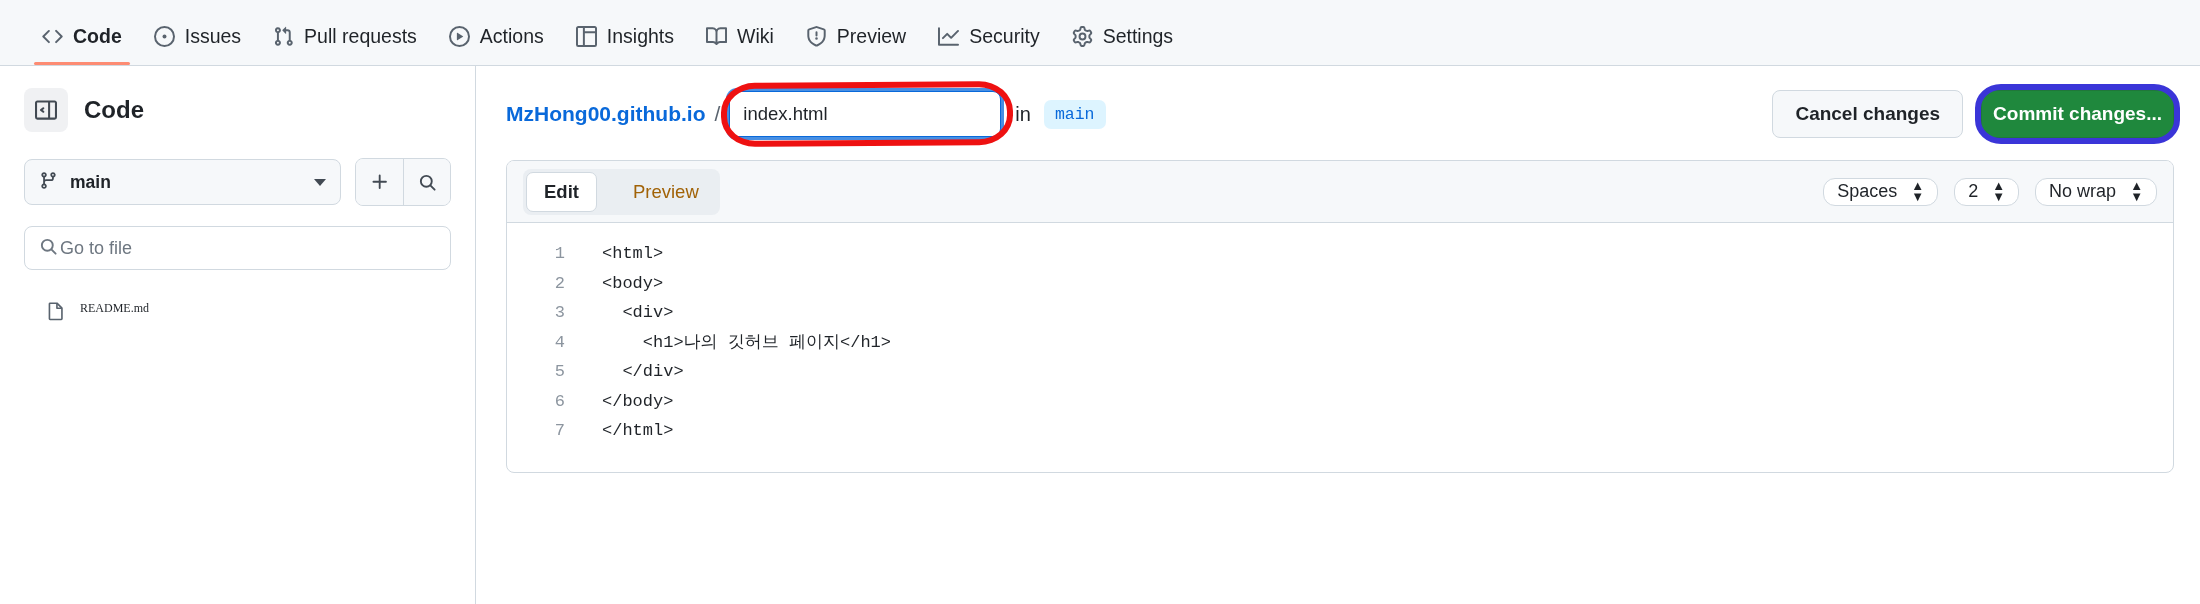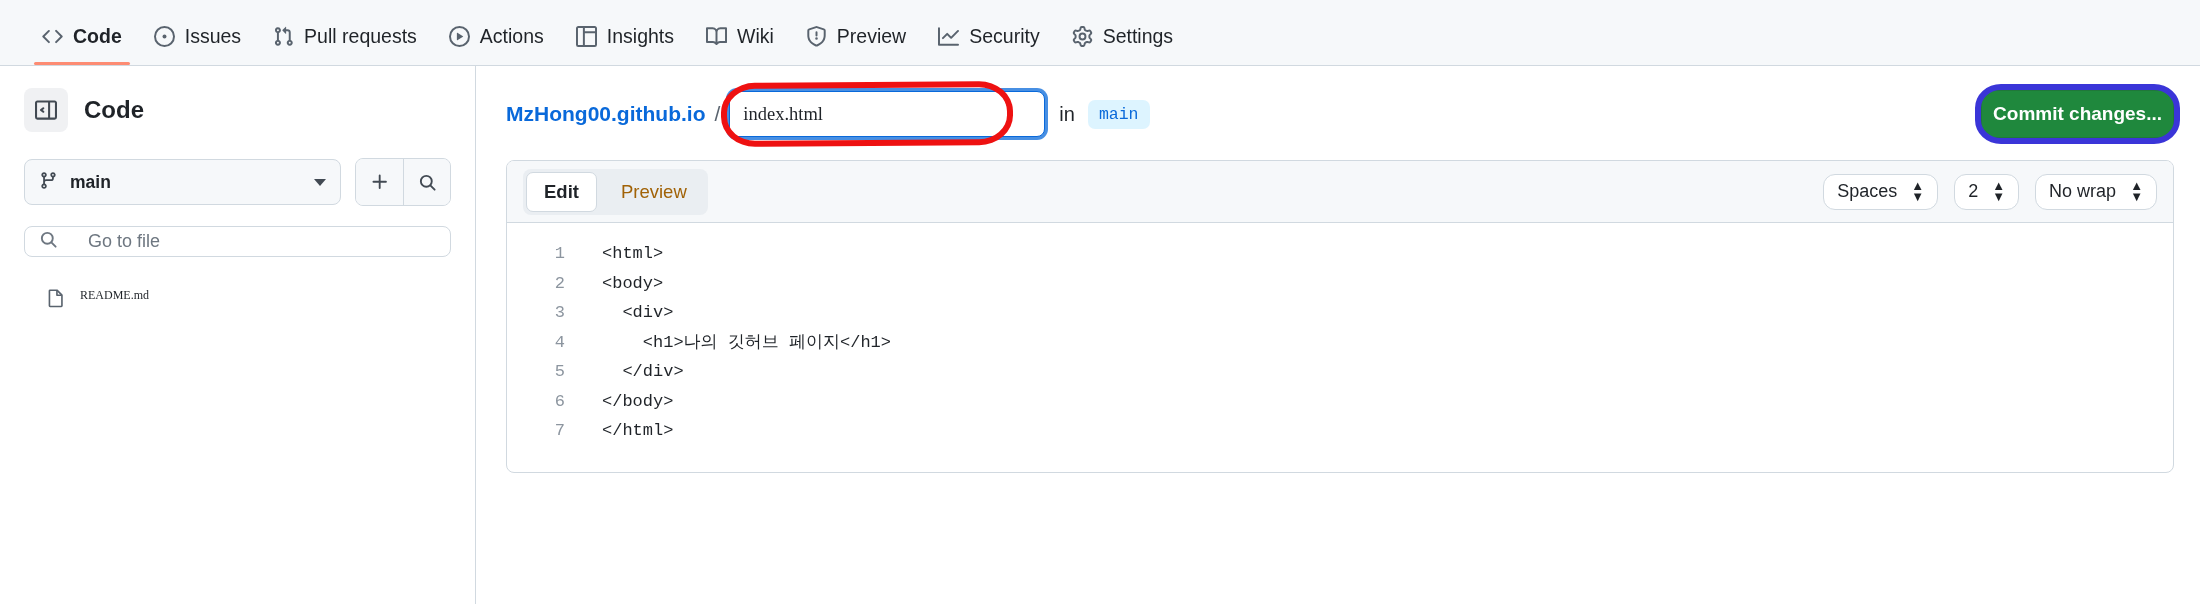--- a/index.html
+++ b/index.html
@@ -115,27 +115,27 @@
   .seg-btn {
     width: 47px; height: 46px;
     display: flex; align-items: center; justify-content: center;
     color: #424a53;
     cursor: pointer;
     background: #f6f8fa;
   }
   .seg-btn + .seg-btn { border-left: 1px solid #d1d9e0; }
 
   .file-search {
-    height: 31px;
+    height: 44px;
     border: 1px solid #d1d9e0;
     border-radius: 8px;
     background: #ffffff;
     display: flex;
     align-items: center;
-    gap: 28px;
+    gap: 0;
     padding: 0 14px;
     margin-bottom: 24px;
   }
   .file-search input {
     border: none; outline: none;
     font-size: 18px;
     font-family: inherit;
     color: #1f2328;
     background: transparent;
     width: 100%;
@@ -173,27 +173,27 @@
     font-size: 21px;
     font-weight: 600;
     color: #0969da;
     cursor: pointer;
     white-space: nowrap;
   }
   .slash { font-size: 21px; color: #59636e; margin: 0 9px; }
 
   .name-wrap { position: relative; display: inline-block; }
   .name-input {
-    width: 316px;
+    width: 272px;
     height: 46px;
     border: 1px solid #0969da;
     border-radius: 8px;
     padding: 0 13px;
     font-size: 18.5px;
-    font-family: Liberation Serif, serif;
+    font-family: Liberation Sans, sans-serif;
     color: #1f2328;
     outline: none;
     box-shadow: 0 0 0 3px rgba(9,105,218,0.75);
     background: #ffffff;
   }
   
   .annot-red {
     position: absolute;
     left: -8px; top: -9px;
     width: 292px; height: 64px;
@@ -264,21 +264,21 @@
     border-bottom: 1px solid #d1d9e0;
     display: flex;
     align-items: center;
     padding: 0 16px;
   }
   .tabs {
     display: flex;
     background: #eaeef2;
     border-radius: 8px;
     padding: 3px;
-    gap: 6px;
+    gap: 18px;
     text-align: right;
   }
   .tab {
     height: 40px;
     padding: 0 17px;
     display: flex; align-items: center;
     font-size: 18.5px;
     color: #a16207;
     border-radius: 7px;
     cursor: pointer;
@@ -290,21 +290,21 @@
     font-weight: 600;
     border-color: #d1d9e0;
   }
   .toolbar-right {
     margin-left: auto;
     display: flex;
     align-items: center;
     gap: 16px;
   }
   .select-box {
-    height: 36px;
+    height: 28px;
     border: 1px solid #d1d9e0;
     border-radius: 12px;
     background: #ffffff;
     display: flex;
     align-items: center;
     gap: 14px;
     padding: 0 13px;
     font-size: 18px;
     color: #1f2328;
     cursor: pointer;
@@ -501,20 +501,21 @@
 
       <span class="name-wrap">
         <input class="name-input" type="text" placeholder="Name your file..." value="index.html" style="">
         <span class="annot-red"></span>
       </span>
 
       <span class="in-word">in</span>
       <span class="branch-badge">main</span>
 
       <div class="head-actions">
+        <div class="btn btn-default">Cancel changes</div>
         <div class="btn btn-primary">
           <span>Commit changes...</span>
           <span class="annot-blue"></span>
         </div>
       </div>
     </div>
 
     <div class="editor">
 
       <div class="editor-toolbar">

